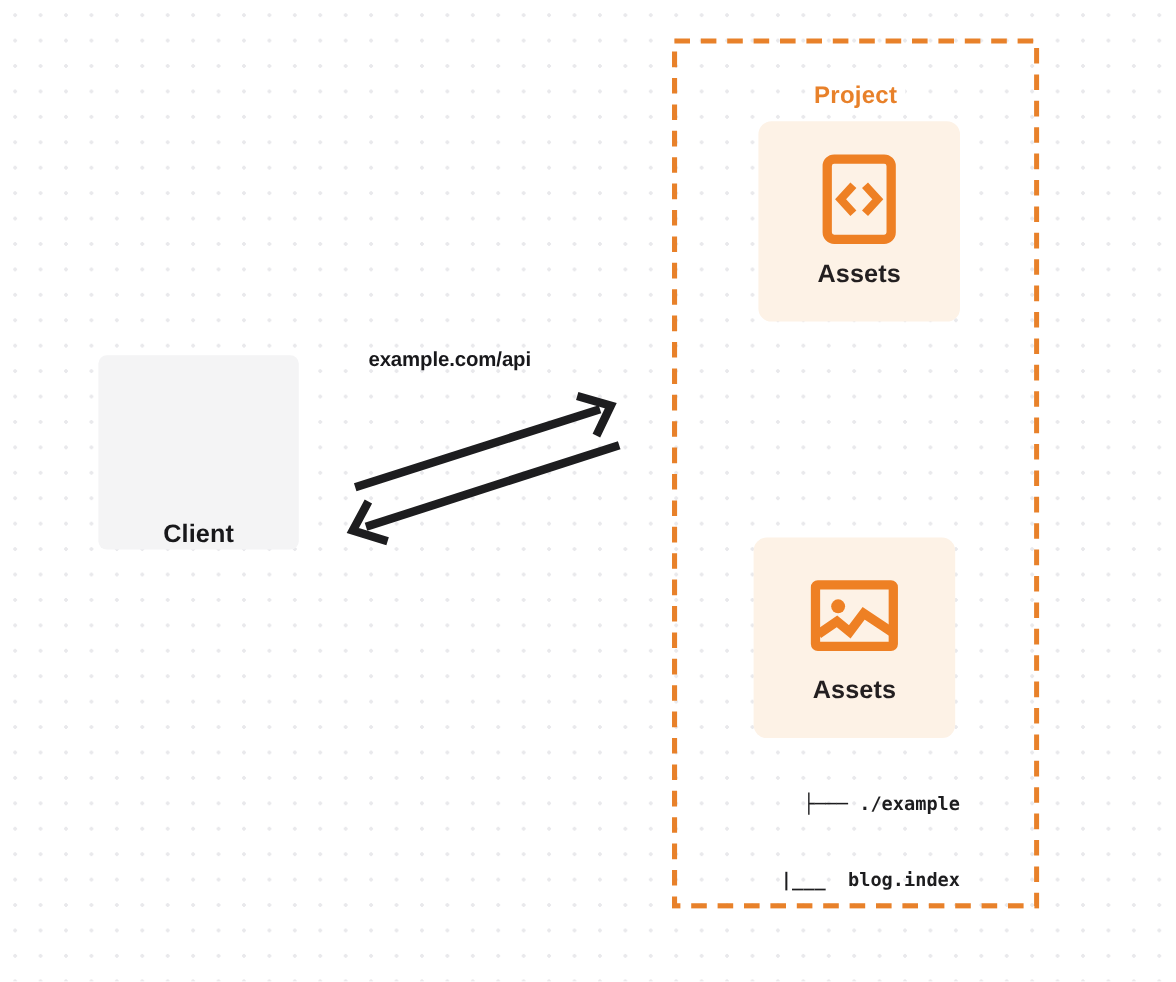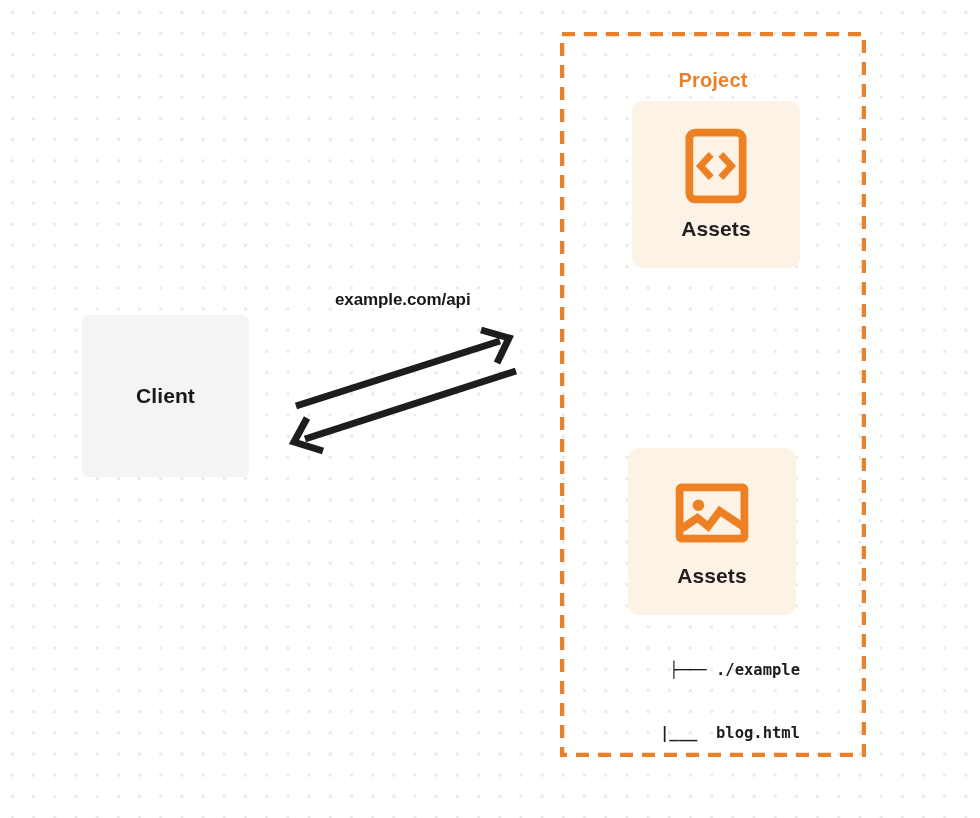--- a/index.html
+++ b/index.html
@@ -18,27 +18,27 @@
     background-color: #ffffff;
     background-image: radial-gradient(circle at 1.6px 1.6px, #e9e9ec 1.6px, rgba(255,255,255,0) 1.7px);
     background-size: 21.2px 21.2px;
     background-position: 11px 11px;
   }
 
   
   #client-box {
     position: absolute;
     left: 82px;
-    top: 315px;
+    top: 296px;
     width: 167px;
     height: 162px;
     background: #f4f4f5;
     border-radius: 7px;
     display: flex;
-    align-items: center;
+    align-items: flex-end;
     justify-content: center;
   }
   #client-box .node-label {
     font-size: 21px;
     font-weight: bold;
     color: #18181b;
     letter-spacing: 0.1px;
   }
 
   
@@ -54,21 +54,20 @@
   
   #arrow-label {
     position: absolute;
     left: 307px;
     top: 290px;
     font-size: 17px;
     font-weight: bold;
     color: #18181b;
     white-space: nowrap;
     letter-spacing: -0.1px;
-    margin-left: 28px;
   }
 
   
   #project-container {
     position: absolute;
     left: 560px;
     top: 32px;
     width: 306px;
     height: 725px;
     box-sizing: border-box;
@@ -185,19 +184,19 @@
           <rect x="4.5" y="4.5" width="67" height="53" rx="2" ry="2" fill="none" stroke="#ee8024" stroke-width="8"></rect>
           <circle cx="24" cy="23" r="6" fill="#ee8024"></circle>
           <polyline points="7,47 23,36 34,45 46,29 70,45" fill="none" stroke="#ee8024" stroke-width="8" stroke-linejoin="miter" stroke-linecap="butt"></polyline>
         </svg>
       </div>
       <span class="node-label">Assets</span>
     </div>
 
     <div id="file-tree">
       <span class="tree-row">├─── ./example</span>
-      <span class="tree-row">   |___  blog.html</span>
+      <span class="tree-row">   |___  blog.index</span>
       
     </div>
 
   </div>
 
 </div>
 
 </body></html>

